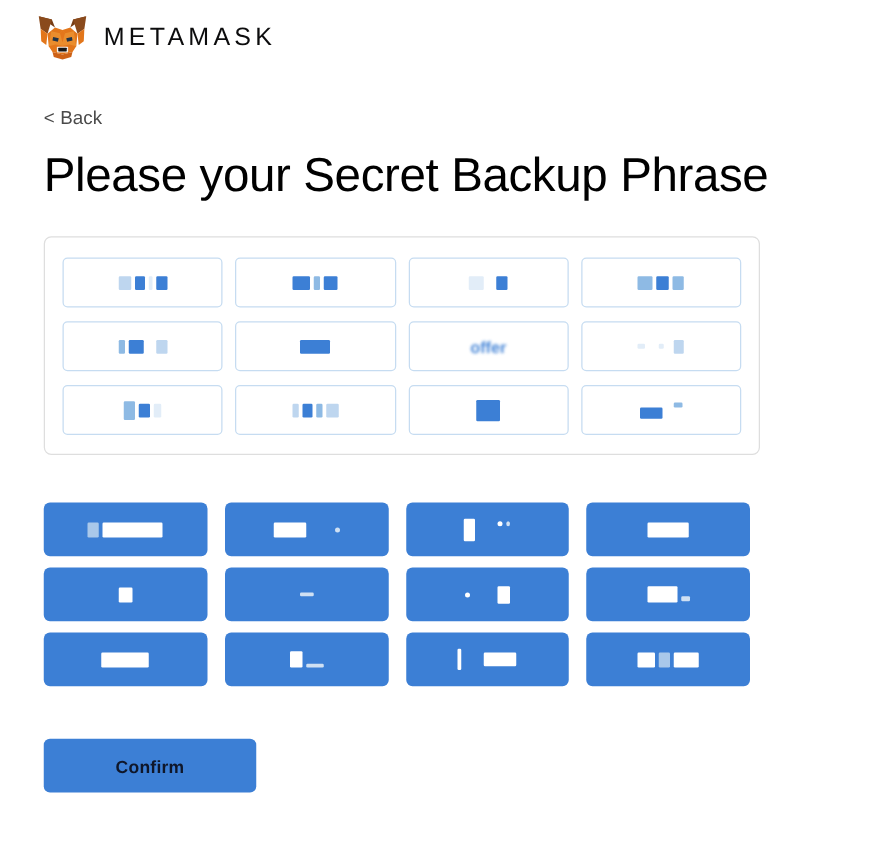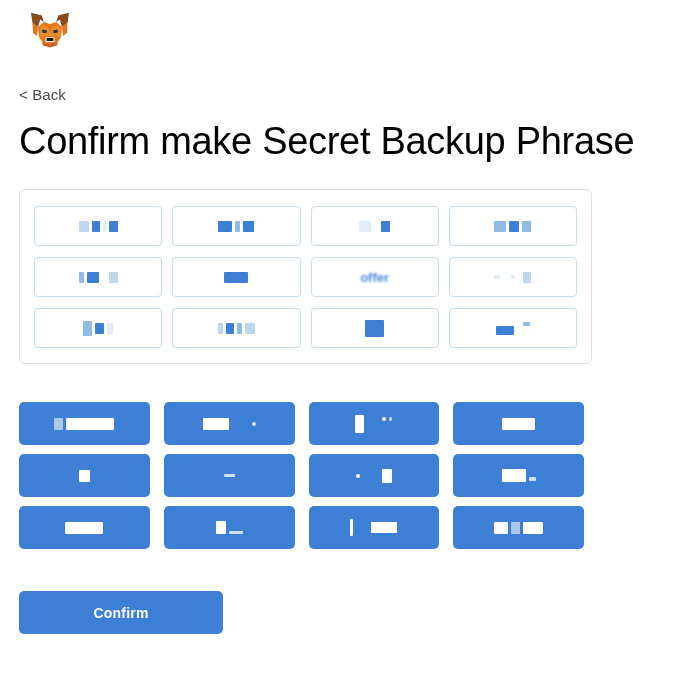--- a/index.html
+++ b/index.html
@@ -35,21 +35,21 @@
     font-size: 20px;
     letter-spacing: 3.4px;
     font-weight: 400;
     color: #0c0c0d;
     margin-left: 11px;
     white-space: nowrap;
   }
 
   
   .page {
-    padding: 0 0 0 19px;
+    padding: 0 0 0 35px;
   }
   .back-link {
     font-size: 15px;
     color: #4a4a4a;
     margin-top: 34px;
     display: inline-block;
     cursor: pointer;
     letter-spacing: 0.1px;
   }
   .page-title {
@@ -157,26 +157,26 @@
   }
   .bank-label.redacted i.w-pale { background: #cfe0f3; }
   .bank-label.redacted i.w-mid  { background: #a9c8ea; }
   .bank-label.redacted i.w-dot  { height: 4px; border-radius: 50%; }
 
   
   .confirm-row {
     margin-top: 42px;
   }
   .confirm-button {
-    width: 204px;
+    width: 170px;
     height: 43px;
     background: #3c7fd5;
     border: none;
     border-radius: 5px;
-    color: #ffffff;
+    color: #0f172a;
     font-family: "Liberation Sans", sans-serif;
     font-size: 14px;
     font-weight: 700;
     letter-spacing: 0.2px;
     cursor: pointer;
   }
 </style>
 </head>
 <body>
 
@@ -191,27 +191,28 @@
     <polygon points="10,16 16,11 22,13 28.2,11 34,16 33,26 22,31 11,26" fill="#e2761b"></polygon>
     <polygon points="13,14 20,15.5 22,13 24,15.5 31,14 33,26 22,31 11,26" fill="#ea8d2d"></polygon>
     <polygon points="11,26 16.5,24.5 22,25.5 27.5,24.5 33,26 30,30.5 22,32.5 14,30.5" fill="#e2761b"></polygon>
     <polygon points="14,30.5 22,32.5 30,30.5 29,34.5 22,36.5 15,34.5" fill="#cd6116"></polygon>
     <rect x="17.5" y="26.3" width="9" height="4.6" rx="0.6" fill="#f6f0ea"></rect>
     <rect x="18.6" y="27.1" width="6.8" height="3" rx="0.5" fill="#161616"></rect>
     <polygon points="14.5,18.5 19,19.6 18.3,22.3 14,21.4" fill="#233447"></polygon>
     <polygon points="29.5,18.5 25,19.6 25.7,22.3 30,21.4" fill="#233447"></polygon>
     <polygon points="20,15.5 22,13 24,15.5 22,23 " fill="#e4761b"></polygon>
   </svg>
+  <div class="brand-wordmark">METAMASK</div>
 </div>
 
 <div class="page">
 
   <div class="back-link">&lt; Back</div>
 
-  <h1 class="page-title">Confirm make Secret Backup Phrase</h1>
+  <h1 class="page-title">Please your Secret Backup Phrase</h1>
 
 
   
   <div class="phrase-dropzone">
     <div class="dropzone-grid">
 
       <div class="phrase-slot">
         <span class="slot-word redacted">
           <i class="f-pale" style="width:10px"></i>
             <i style="width:8px"></i>

